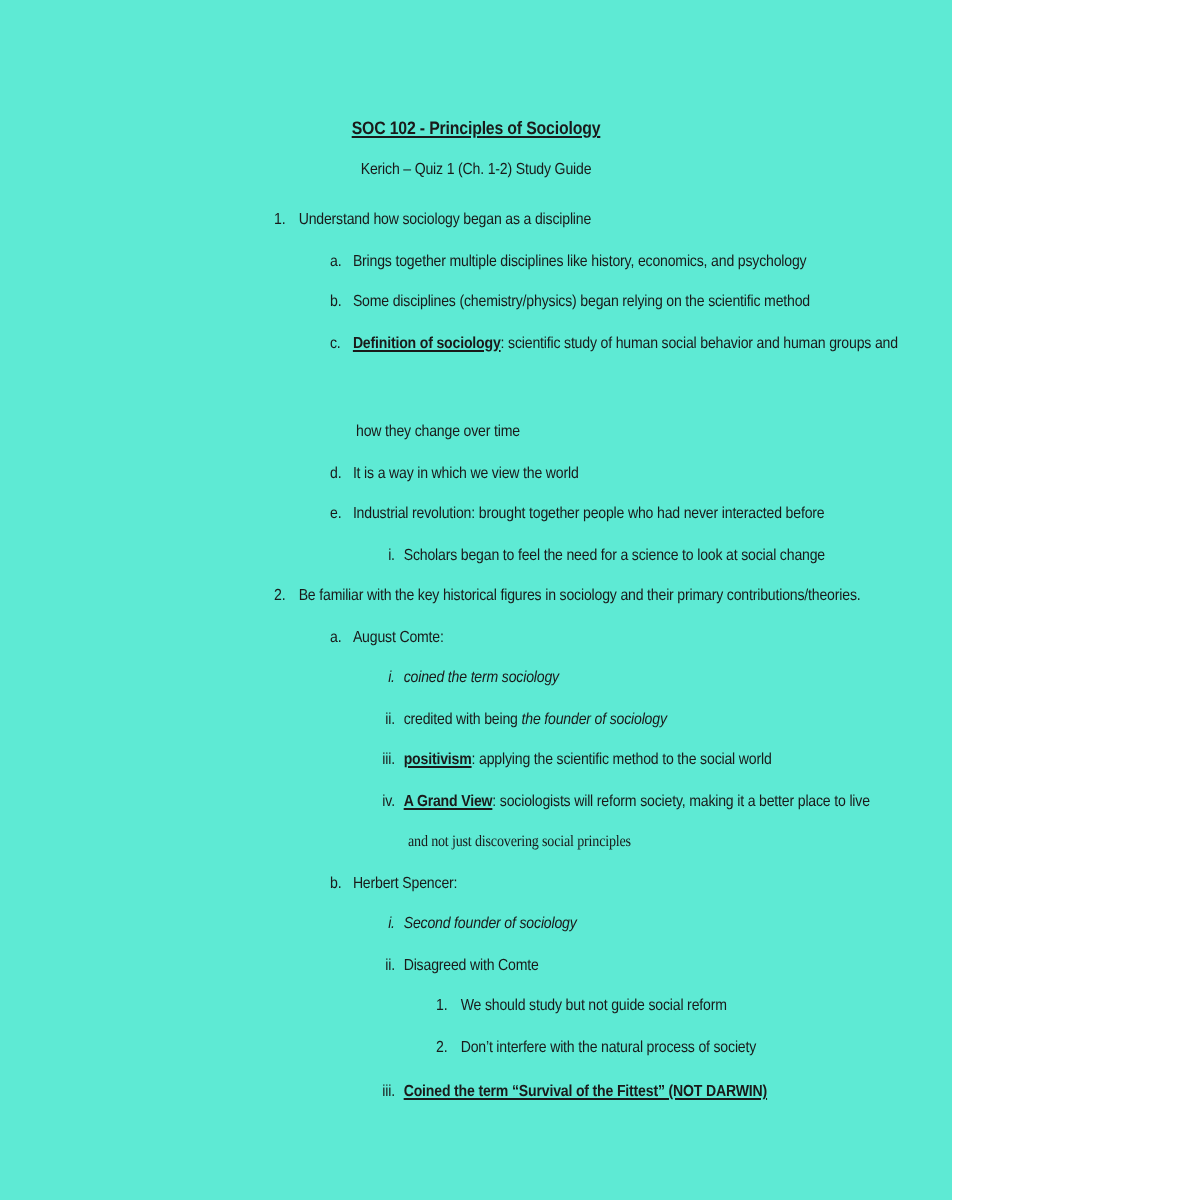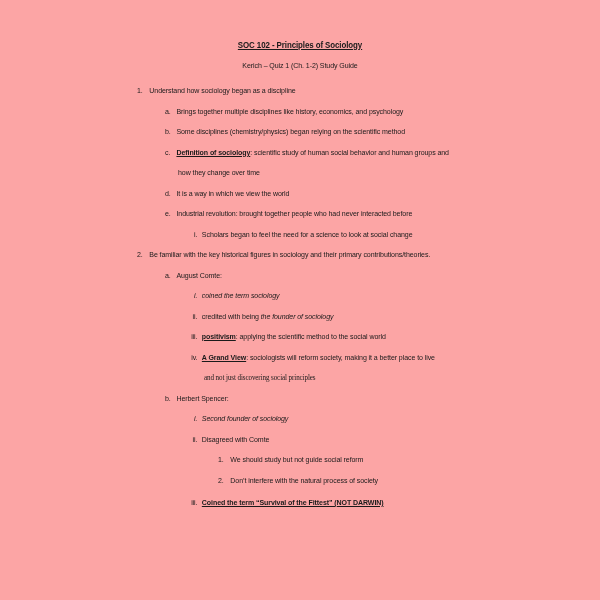--- a/index.html
+++ b/index.html
@@ -11,25 +11,25 @@
     width: 600px;
     height: 600px;
     overflow: hidden;
     font-family: "Liberation Sans", "DejaVu Sans", sans-serif;
     font-size: 8px;
     color: #1a1a1a;
     letter-spacing: -0.1px;
   }
   .doc {
     position: relative;
-    width: 600px;
+    width: 476px;
     height: 600px;
-    padding-top: 35px;
+    padding-top: 54px;
     box-sizing: border-box;
-    background: #fca5a5;
+    background: #5eead4;
   }
   .line {
     line-height: 20.5px;
     height: 20.5px;
   }
   .inner {
     display: flex;
     transform: scaleX(0.88);
     transform-origin: 0 50%;
   }
@@ -42,21 +42,21 @@
     font-weight: bold;
     font-size: 9px;
   }
   .title .text { text-decoration: underline; }
   .marker { flex: 0 0 auto; }
   .text   { flex: 0 0 auto; white-space: pre; }
   .lv1 { padding-left: 137px; } .lv1 .marker { width: 14px; }
   .lv2 { padding-left: 165px; } .lv2 .marker { width: 13px; }
   .lv3 { padding-left: 186px; } .lv3 .marker { width: 18px; text-align: right; padding-right: 5px; box-sizing: border-box; }
   .lv4 { padding-left: 218px; } .lv4 .marker { width: 14px; }
-  .c2  { padding-left: 178px; }
+  .c2  { padding-left: 178px; margin-top: 24px; }
   .c3  { padding-left: 204px; font-family: Liberation Serif, serif; }
   .mt1 { margin-top: 5px; }
   .mt2 { margin-top: 2px; }
   .bu  { font-weight: bold; text-decoration: underline; }
   .it  { font-style: italic; }
   .ital .marker, .ital .text { font-style: italic; }
 </style>
 </head>
 <body>
 

